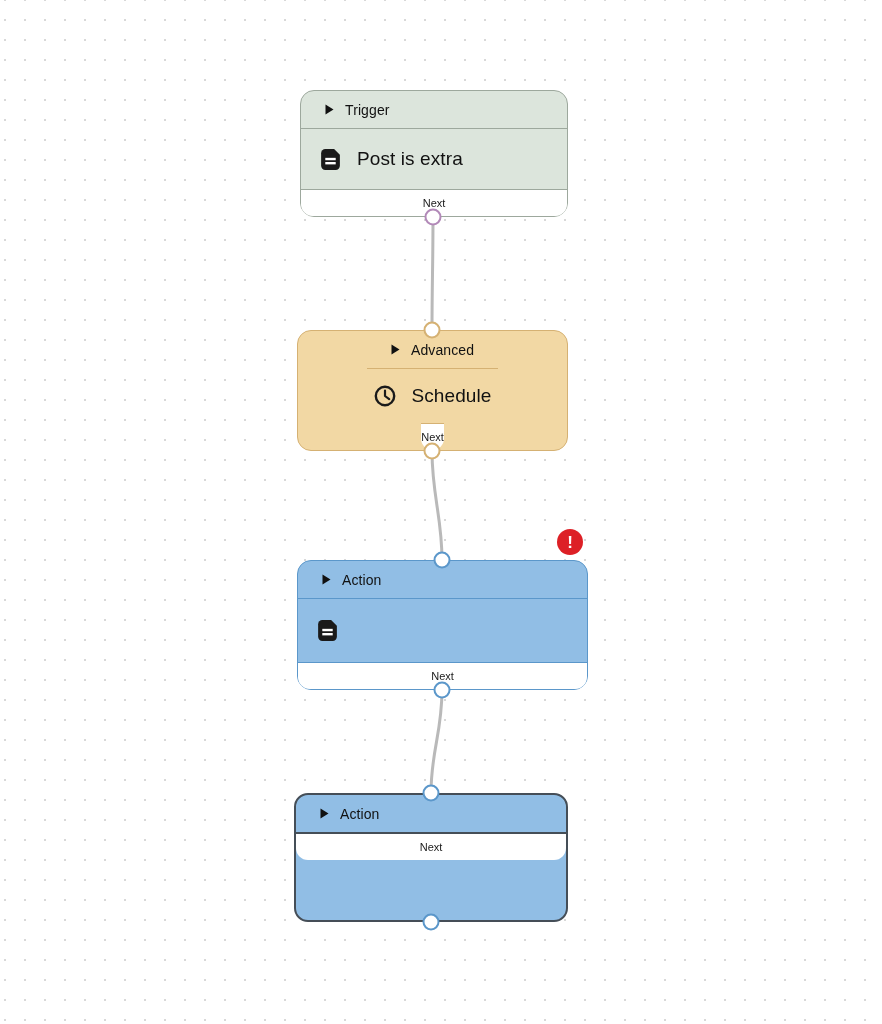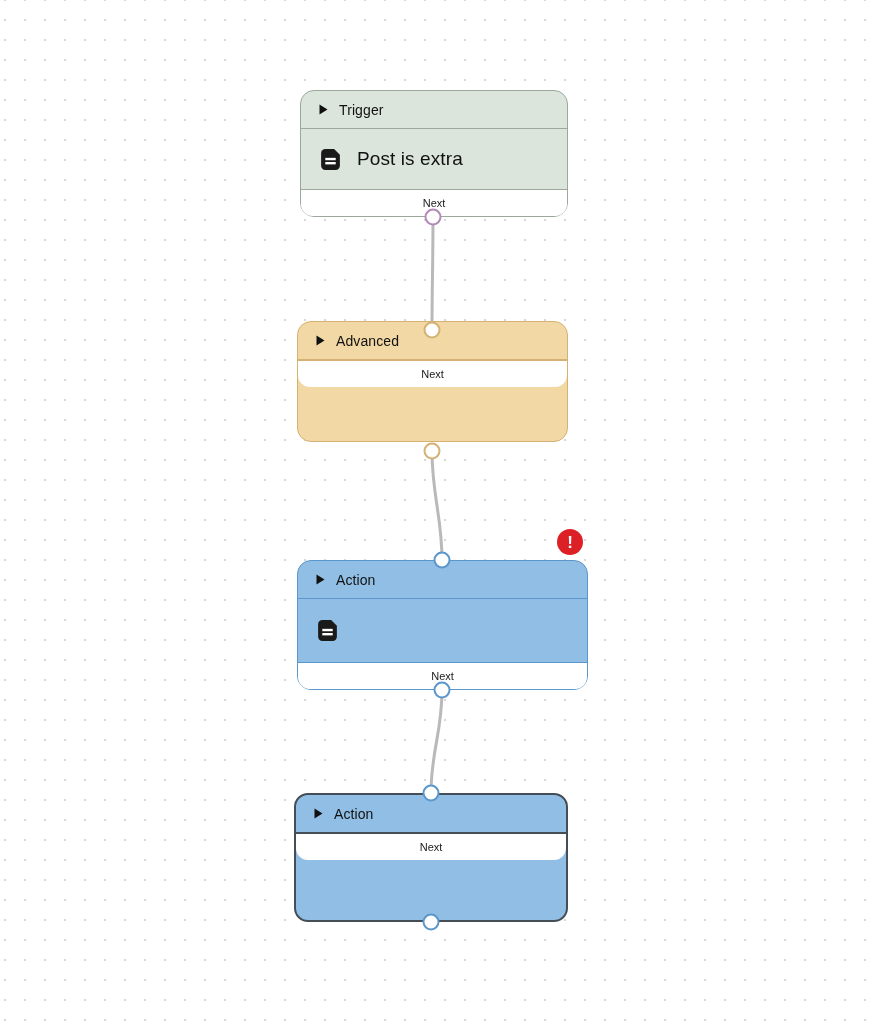--- a/index.html
+++ b/index.html
@@ -18,36 +18,36 @@
   svg.edges path{fill:none;stroke:var(--edge,#b9b9b9);stroke-width:3;stroke-linecap:round;}
 
   .node{
     position:absolute;z-index:2;display:flex;flex-direction:column;
     background:var(--fill);border:1.5px solid var(--border);
     border-radius:14px;box-sizing:border-box;color:#111;
   }
   .node.selected{border-width:2.5px;}
   .node-header{
     flex:0 0 37px;display:flex;align-items:center;gap:11px;
-    padding:0 18px;border-bottom:1px solid var(--border);
+    padding:0 24px;border-bottom:1px solid var(--border);
   }
   .cat{font-size:14px;font-weight:500;letter-spacing:.1px;}
   .tri{display:inline-flex;align-items:center;}
   .node-body{flex:1 1 auto;display:flex;align-items:center;gap:14px;padding:0 17px;}
   .icn{display:inline-flex;align-items:center;}
   .ttl{font-size:19px;font-weight:500;letter-spacing:.1px;white-space:nowrap;}
   .node-footer{
     flex:0 0 26px;background:#ffffff;border-top:1px solid var(--border);
     border-radius:0 0 12px 12px;display:flex;align-items:center;justify-content:center;
   }
   .node-footer span{font-size:11px;font-weight:500;color:#1a1a1a;}
 
   
   .n1{left:300px;top:90px;width:268px;height:127px;}
-  .n2{left:297px;top:321px;width:271px;height:121px;}
+  .n2{left:297px;top:330px;width:271px;height:121px;align-items:center;}
   .n3{left:297px;top:560px;width:291px;height:130px;}
   .n4{left:294px;top:793px;width:274px;height:129px;}
 
   .port{
     position:absolute;z-index:3;width:17px;height:17px;box-sizing:border-box;
     background:#ffffff;border:2.5px solid #999;border-radius:50%;
     transform:translate(-50%,-50%);
   }
   .p-n1-out{left:433px;top:217px;}
   .p-n2-in {left:432px;top:330px;}
@@ -101,20 +101,29 @@
 
   <div class="node n2" style="--fill: #f2d8a4; --border: #d5b173;">
     <div class="node-header">
       <span class="tri">
         <svg width="9" height="11" viewBox="0 0 9 11">
             <path d="M0.5,0.5 L8.5,5.5 L0.5,10.5 Z" fill="#111"></path>
           </svg>
       </span>
       <span class="cat">Advanced</span>
     </div>
+    <div class="node-body">
+      <span class="icn">
+        <svg width="24" height="24" viewBox="0 0 24 24">
+          <circle cx="12" cy="12" r="9.2" fill="none" stroke="#1a1a1a" stroke-width="2.4"></circle>
+          <path d="M12 12 L12 6.6 M12 12 L16.2 15.2" fill="none" stroke="#1a1a1a" stroke-width="2.2" stroke-linecap="round"></path>
+        </svg>
+      </span>
+      <span class="ttl">Schedule</span>
+    </div>
     <div class="node-footer">
       <span>Next</span>
     </div>
   </div>
 
   <div class="node n3" style="--fill: #91bee5; --border: #5b97ca;">
     <div class="node-header">
       <span class="tri">
         <svg width="9" height="11" viewBox="0 0 9 11">
             <path d="M0.5,0.5 L8.5,5.5 L0.5,10.5 Z" fill="#111"></path>

